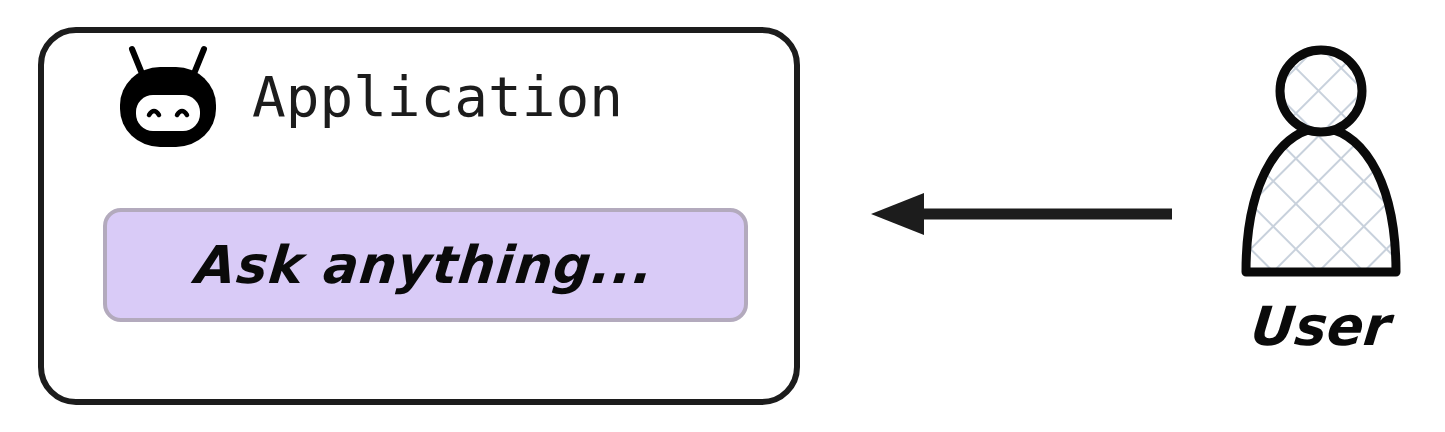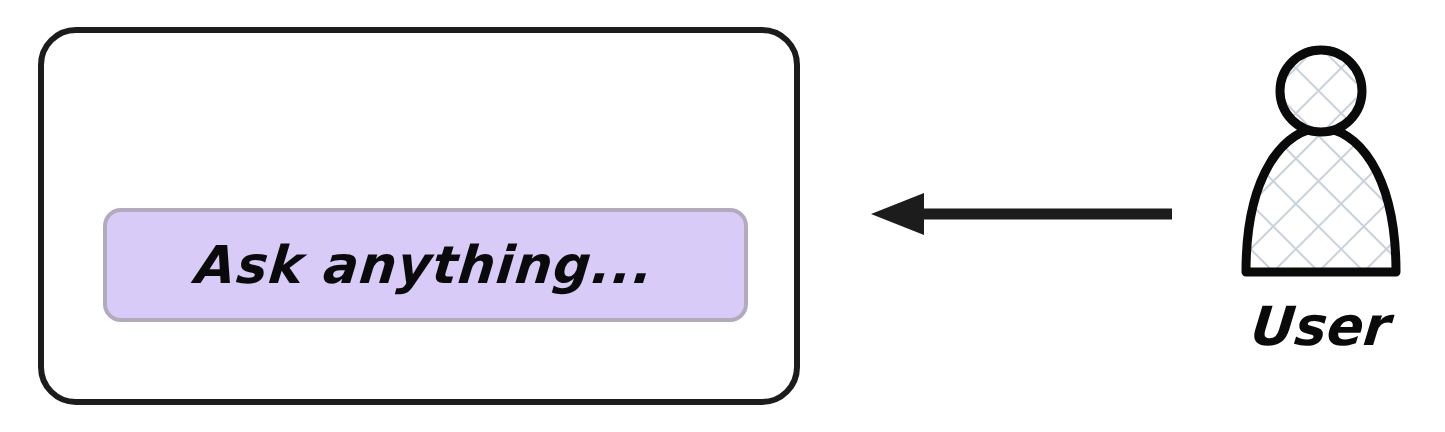--- a/index.html
+++ b/index.html
@@ -117,20 +117,37 @@
     white-space: nowrap;
   }
 </style>
 </head>
 <body>
 
 <div id="canvas">
 
   <div id="app-card"></div>
 
+  <div id="app-header">
+
+    <svg id="robot-icon" viewBox="0 0 112 104">
+
+      <line x1="20" y1="4" x2="33" y2="36" stroke="#000000" stroke-width="6" stroke-linecap="round"></line>
+      <line x1="92" y1="4" x2="79" y2="36" stroke="#000000" stroke-width="6" stroke-linecap="round"></line>
+
+      <rect x="8" y="22" width="96" height="80" rx="40" ry="38" fill="#000000"></rect>
+
+      <rect x="24" y="50" width="64" height="36" rx="17" ry="17" fill="#ffffff"></rect>
+
+      <path d="M37 70 q5 -8 10 0" fill="none" stroke="#000000" stroke-width="4.5" stroke-linecap="round"></path>
+      <path d="M65 70 q5 -8 10 0" fill="none" stroke="#000000" stroke-width="4.5" stroke-linecap="round"></path>
+    </svg>
+
+    <div id="app-title">Application</div>
+  </div>
 
   <div id="prompt-input">
     <span id="prompt-placeholder">Ask anything...</span>
   </div>
 
   <svg id="flow-arrow" viewBox="0 0 312 52">
     <line x1="54" y1="26" x2="306" y2="26" stroke="#1c1c1c" stroke-width="11" stroke-linecap="butt"></line>
     <polygon points="5,26 58,5 58,47" fill="#1c1c1c"></polygon>
   </svg>
 

